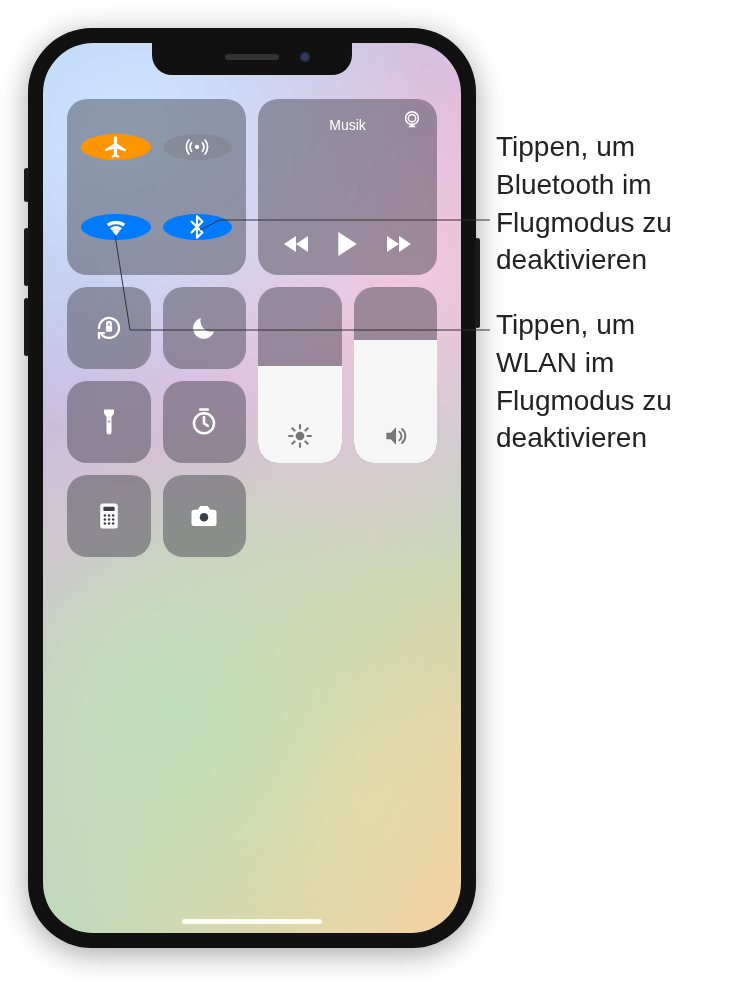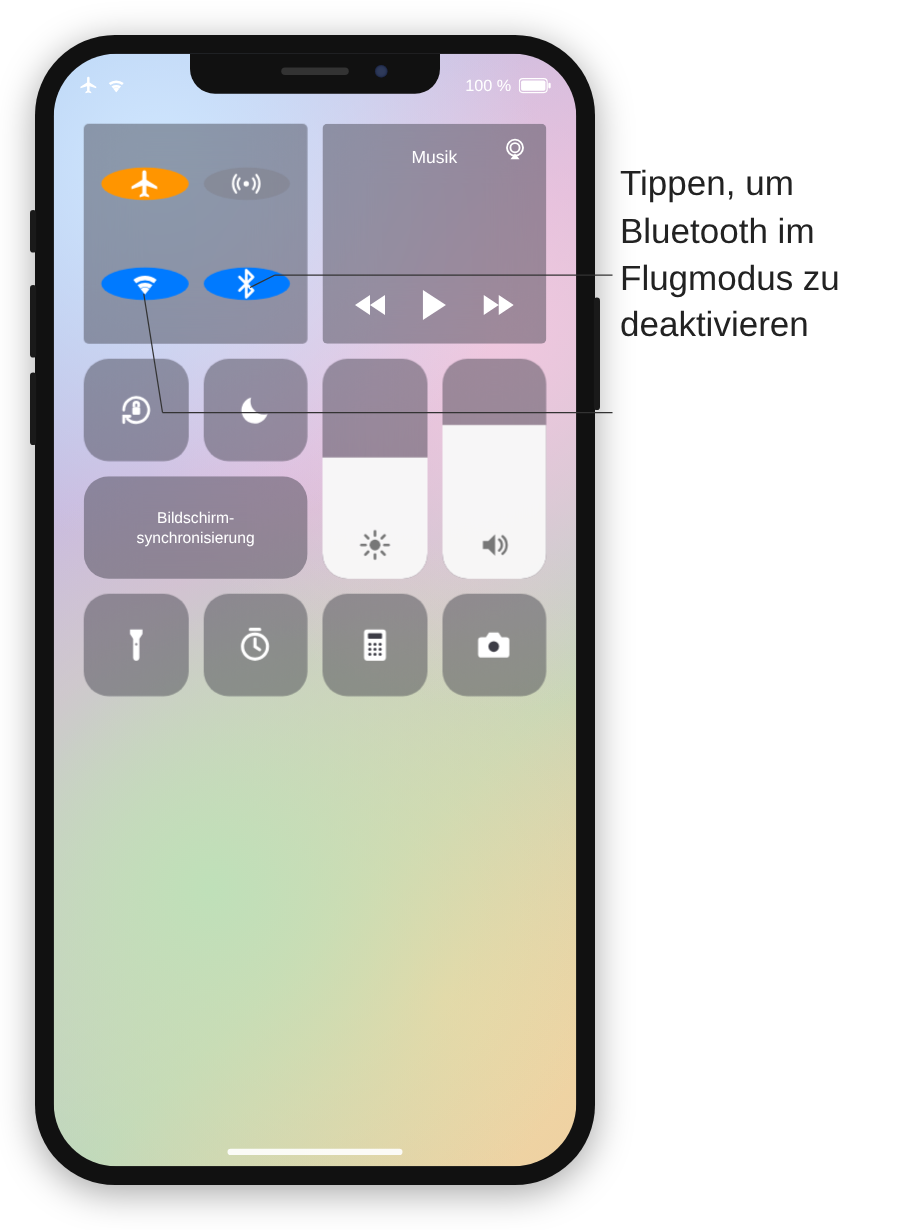--- a/index.html
+++ b/index.html
@@ -92,21 +92,21 @@
     border-radius: 20px;
     backdrop-filter: blur(20px);
     position: relative;
     color: #fff;
     display: flex;
     align-items: center;
     justify-content: center;
   }
   .tile.tall { grid-row: span 2; }
   .tile.wide { grid-column: span 2; }
-  .tile.big { grid-column: span 2; grid-row: span 2; border-radius: 4px; }
+  .tile.big { grid-column: span 2; grid-row: span 2; border-radius: 20px; }
 
   
   .conn {
     display: grid;
     grid-template-columns: 1fr 1fr;
     grid-template-rows: 1fr 1fr;
     gap: 12px;
     padding: 14px;
   }
   .cbtn {
@@ -177,44 +177,20 @@
     <div class="side-btn b2"></div>
     <div class="side-btn b3"></div>
     <div class="side-btn b4"></div>
 
     <div class="screen">
       <div class="notch">
         <div class="speaker"></div>
         <div class="cam"></div>
       </div>
 
-      <div class="statusbar">
-        <div class="left">
-          <span class="sb-icon">
-            <svg width="16" height="16" viewBox="0 0 24 24" fill="#fff">
-                <path d="M21 16v-2l-8-5V3.5a1.5 1.5 0 0 0-3 0V9l-8 5v2l8-2.5V19l-2 1.5V22l3.5-1 3.5 1v-1.5L13 19v-5.5l8 2.5z"></path>
-              </svg>
-          </span>
-          <span class="sb-icon">
-            <svg width="16" height="12" viewBox="0 0 24 18" fill="#fff">
-                <path d="M12 18l3.5-4.5a6 6 0 0 0-7 0L12 18zm-7-9a12 12 0 0 1 14 0l2-2.5a15 15 0 0 0-18 0L5 9zm3.3 4.1a8 8 0 0 1 7.4 0l2-2.5a11 11 0 0 0-11.4 0l2 2.5z"></path>
-              </svg>
-          </span>
-        </div>
-        <div class="right">
-          <span>100 %</span>
-          <span class="sb-icon">
-            <svg width="26" height="13" viewBox="0 0 28 13">
-                <rect x="0.5" y="0.5" width="24" height="12" rx="3" fill="none" stroke="#fff" stroke-width="1"></rect>
-                <rect x="2" y="2" width="21" height="9" rx="1.5" fill="#fff"></rect>
-                <rect x="25.5" y="4" width="2" height="5" rx="1" fill="#fff"></rect>
-              </svg>
-          </span>
-        </div>
-      </div>
 
       <div class="cc">
 
         <div class="tile big conn">
           <div class="cbtn on-orange">
             <svg viewBox="0 0 24 24" fill="#fff">
                 <path d="M21 16v-2l-8-5V3.5a1.5 1.5 0 0 0-3 0V9l-8 5v2l8-2.5V19l-2 1.5V22l3.5-1 3.5 1v-1.5L13 19v-5.5l8 2.5z"></path>
               </svg>
           </div>
           <div class="cbtn">
@@ -302,24 +278,20 @@
         <div class="tile tall slider vol">
           <div class="fill" style="height:70%;">
             <svg viewBox="0 0 24 24" fill="#777">
                 <path d="M4 9v6h4l5 5V4L8 9H4z"></path>
                 <path d="M16 8a5 5 0 0 1 0 8M18.5 5.5a8.5 8.5 0 0 1 0 13" stroke="#777" stroke-width="1.8" fill="none" stroke-linecap="round"></path>
               </svg>
 
           </div>
         </div>
 
-        <div class="tile wide label-tile">
-          <span style="white-space:pre-line;">Bildschirm-
-synchronisierung</span>
-        </div>
 
         <div class="tile small-tile">
           <svg viewBox="0 0 24 24" fill="#fff">
               <path d="M8 2h8v3l-2 3v12a2 2 0 0 1-4 0V8L8 5V2zm3.2 9.5a.8.8 0 1 0 1.6 0 .8.8 0 0 0-1.6 0z"></path>
             </svg>
         </div>
         <div class="tile small-tile">
           <svg viewBox="0 0 24 24" fill="none" stroke="#fff" stroke-width="2">
               <circle cx="12" cy="13" r="8"></circle>
               <path d="M12 8v5l3 2" stroke-linecap="round"></path>
@@ -352,20 +324,21 @@
 
       </div>
 
       <div class="home-indicator"></div>
     </div>
   </div>
 </div>
 
 <div class="callouts">
   <div class="callout-text" style="left:496px; top:128px;">Tippen, um Bluetooth im Flugmodus zu deaktivieren</div>
+  <div class="callout-text" style="left:496px; top:306px;">Tippen, um WLAN im Flugmodus zu deaktivieren</div>
 
   <svg class="leader" style="left:0; top:0;" width="729" height="984">
 
     <line x1="490" y1="220" x2="220" y2="220"></line>
     <line x1="220" y1="220" x2="200" y2="230"></line>
 
     <line x1="490" y1="330" x2="130" y2="330"></line>
     <line x1="130" y1="330" x2="115" y2="235"></line>
   </svg>
 </div>

